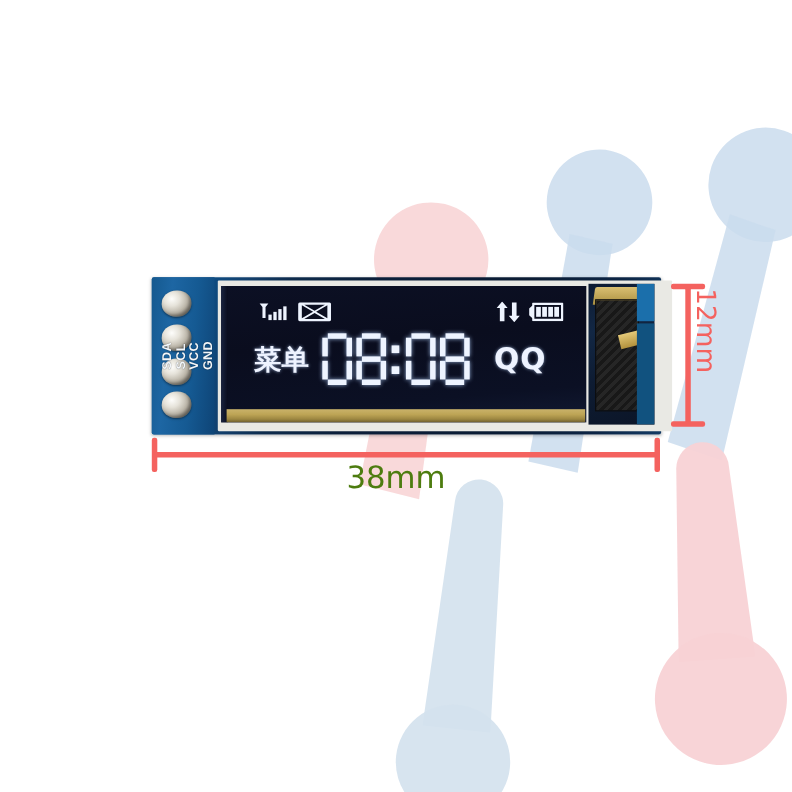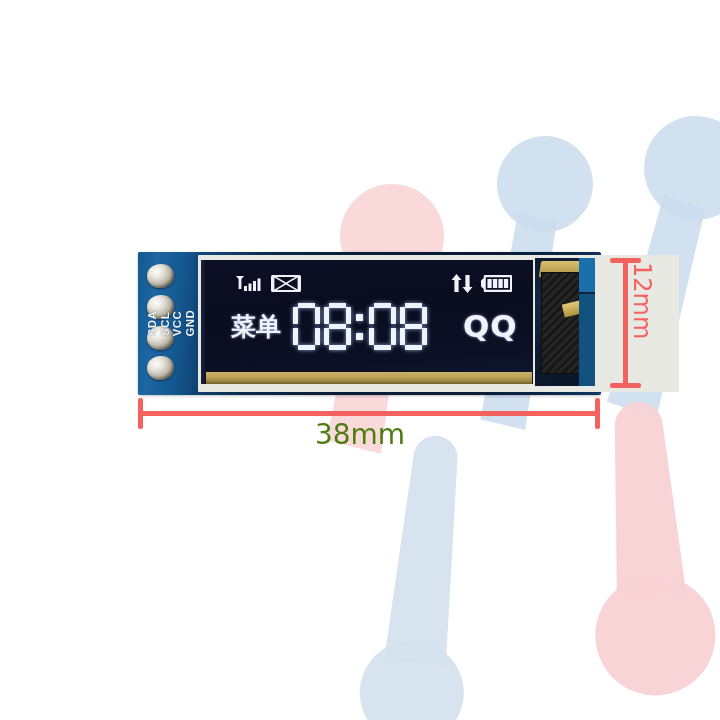--- a/index.html
+++ b/index.html
@@ -50,21 +50,21 @@
     writing-mode:vertical-rl; text-orientation:mixed;
     transform:rotate(180deg);
     color:#f2f6fa;font-size:11.5px;font-weight:bold;letter-spacing:.3px;
     font-family:"Liberation Sans",sans-serif;
     text-shadow:0 0 1px rgba(0,0,0,.7);
     line-height:1;
   }
 
   
   .glass-wrap{
-    position:absolute;left:60px;top:3px;width:481px;height:137px;
+    position:absolute;left:60px;top:3px;width:413px;height:137px;
     background:#e9e9e4;
     border-radius:1px;
   }
   .screen{
     position:absolute;left:3px;top:5px;width:332px;height:124px;
     background:linear-gradient(175deg,#0c1024 0%,#0a0d1e 40%,#0b1024 78%,#121a33 100%);
     overflow:hidden;
   }
   .screen::before{ 
     content:"";position:absolute;left:0;top:0;width:6px;height:100%;
@@ -133,21 +133,21 @@
   .sB{right:0;top:4px;width:5px;height:17px;}
   .sC{right:0;top:25px;width:5px;height:17px;}
   .sD{left:5px;bottom:0;width:17px;height:5px;}
   .sE{left:0;top:25px;width:5px;height:17px;}
   .sF{left:0;top:4px;width:5px;height:17px;}
   .sG{left:5px;top:21px;width:17px;height:5px;}
   .colon{width:10px;height:47px;position:relative;}
   .colon i{position:absolute;left:1px;width:7px;height:7px;background:#eef4ff;box-shadow:0 0 4px rgba(180,210,255,.8);}
   .colon i.t{top:11px}.colon i.b{top:30px}
   .qq{
-    font-size:31px;font-weight:bold;letter-spacing:1px;margin-left:28px;
+    font-size:27px;font-weight:bold;letter-spacing:1px;margin-left:14px;
     color:#eef3ff;text-shadow:0 0 3px rgba(190,215,255,.7);
     font-family:"DejaVu Sans",sans-serif;
   }
 
   
   .ico{display:block;}
   .ico path,.ico rect,.ico polygon{fill:#eef4ff;}
   .dim-line-h{
     position:absolute;left:140px;top:411px;width:459px;height:5px;
     background:#f4625f;border-radius:2px;

